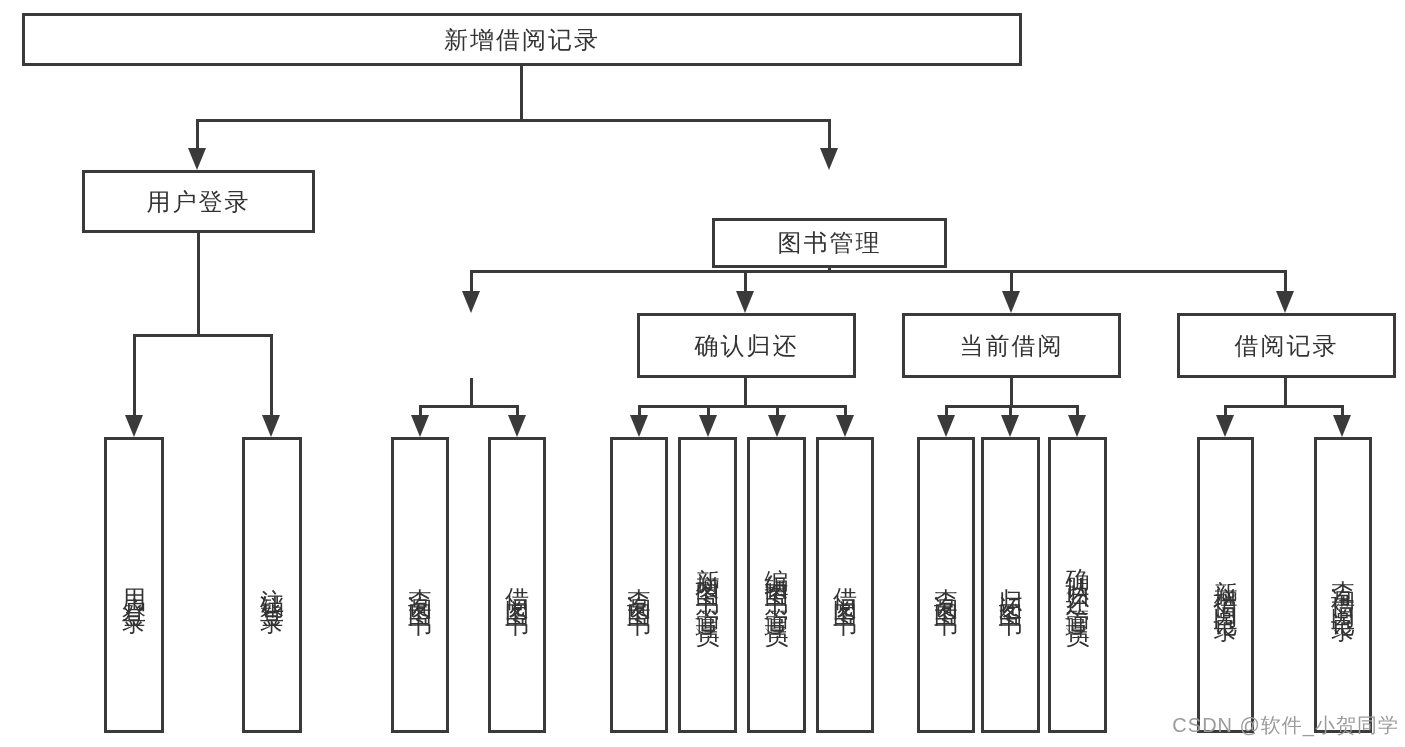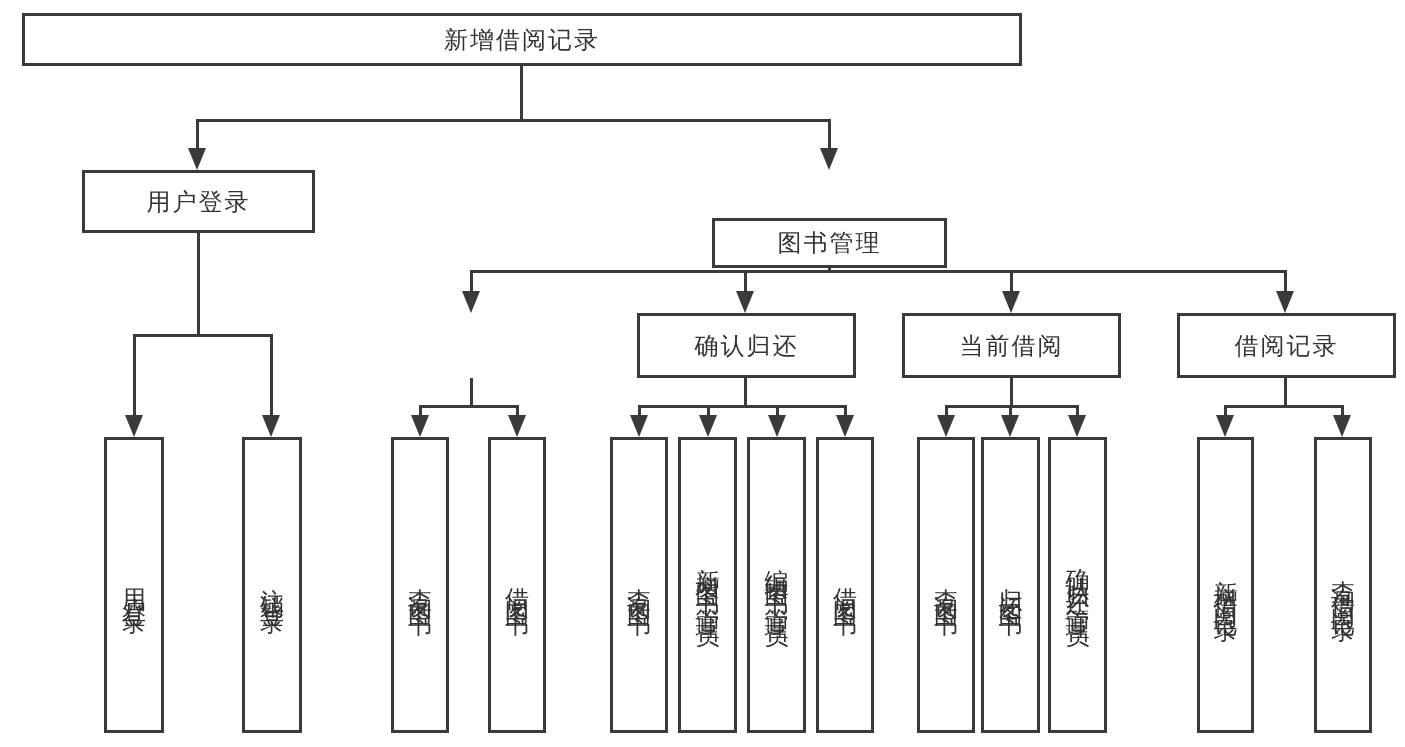--- a/index.html
+++ b/index.html
@@ -149,14 +149,15 @@
   <div class="node vtext" style="left:917px;top:437px;width:58px;height:296px;">查询图书</div>
 
   <div class="node vtext" style="left:981px;top:437px;width:59px;height:296px;">归还图书</div>
 
   <div class="node vtext" style="left:1048px;top:437px;width:59px;height:296px;">确认归还（管理员）</div>
 
   <div class="node vtext" style="left:1197px;top:437px;width:57px;height:296px;">新增借阅记录</div>
 
   <div class="node vtext" style="left:1314px;top:437px;width:58px;height:296px;">查询借阅记录</div>
 
+  <div class="watermark">CSDN @软件_小贺同学</div>
 
 </div>
 
 </body></html>

